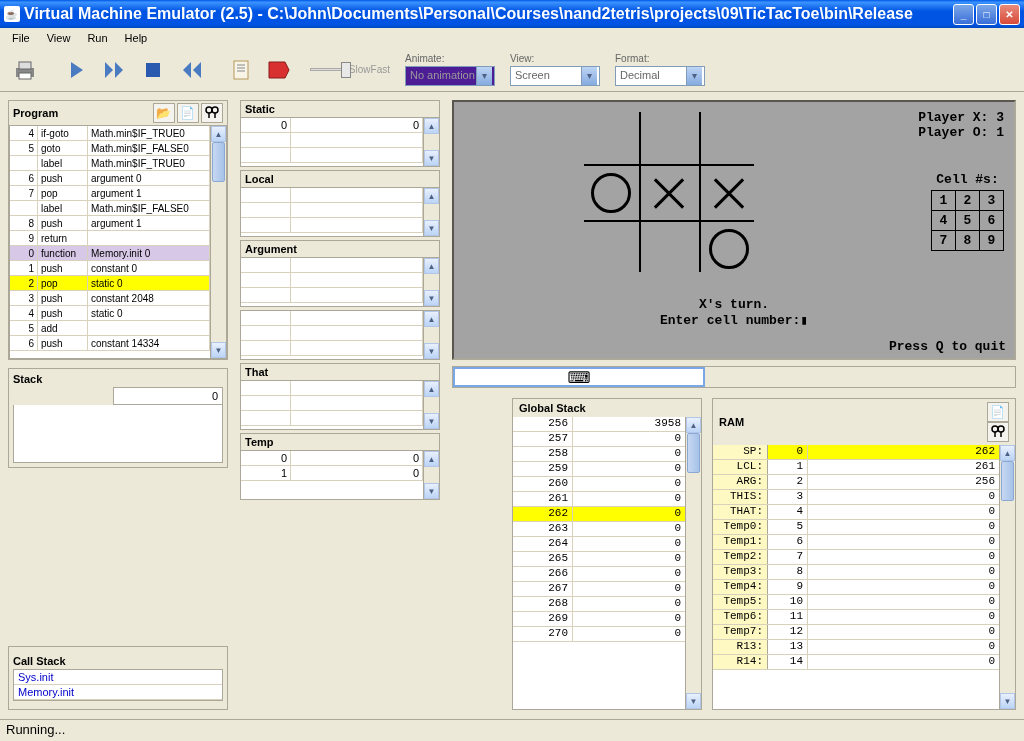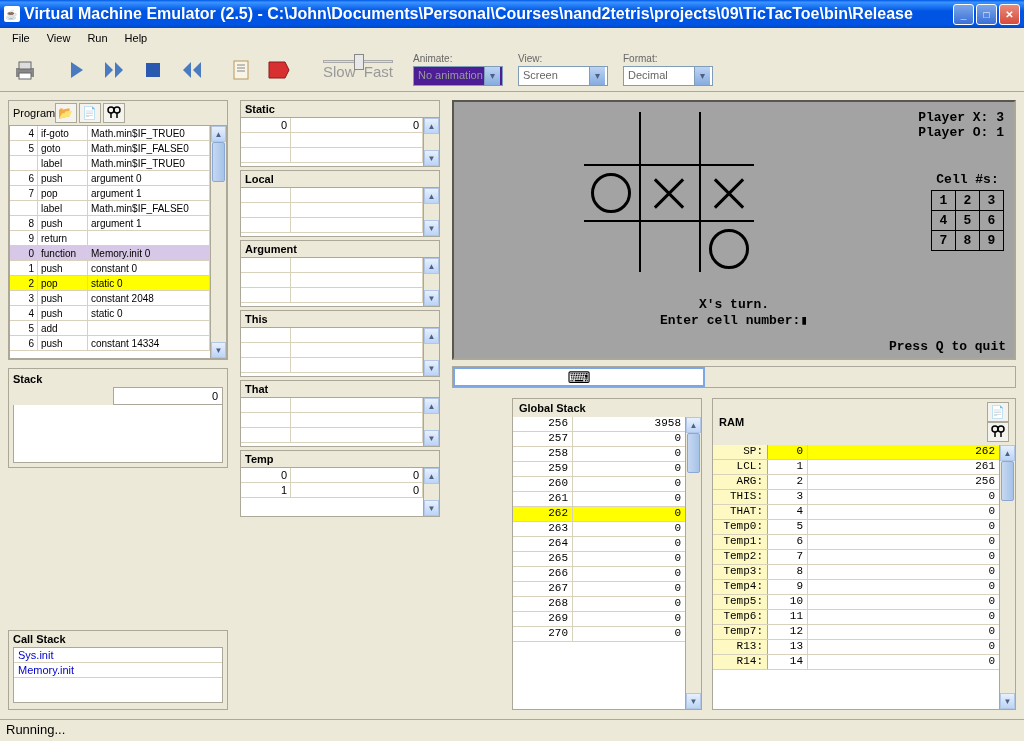--- a/index.html
+++ b/index.html
@@ -8,35 +8,35 @@
 .titlebar .java-icon { width: 16px; height: 16px; margin-right: 4px; background: #fff; border-radius: 2px; display: flex; align-items: center; justify-content: center; color: #c00; font-size: 10px; }
 .titlebar .title { flex: 1; font-size: 16px; }
 .titlebar .winbtns { display: flex; gap: 2px; }
 .titlebar .winbtn { width: 21px; height: 21px; border: 1px solid #fff; border-radius: 3px; display: flex; align-items: center; justify-content: center; font-weight: bold; font-size: 10px; cursor: pointer; }
 .winbtn.min, .winbtn.max { background: linear-gradient(to bottom, #7ba7e8, #3a6fd8); }
 .winbtn.close { background: linear-gradient(to bottom, #e88b7b, #d84a3a); }
 .menubar { background: #ece9d8; height: 20px; display: flex; align-items: center; padding: 0 5px; gap: 3px; }
 .menubar span { padding: 2px 7px; cursor: pointer; }
 .toolbar { height: 44px; background: #ece9d8; border-bottom: 1px solid #aca899; display: flex; align-items: center; padding: 0 8px; gap: 4px; }
 .tbtn { width: 34px; height: 34px; border: 1px solid transparent; display: flex; align-items: center; justify-content: center; cursor: pointer; }
-.slider-area { margin-left: 18px; display: flex; flex-direction: column; align-items: center; color: #999; font-size: 15px; width: 80px; }
+.slider-area { margin-left: 10px; display: flex; flex-direction: row; align-items: center; color: #999; font-size: 10px; width: 80px; }
 .slider-track { width: 70px; height: 3px; background: #ddd; border: 1px solid #aaa; position: relative; }
 .slider-thumb { position: absolute; width: 10px; height: 16px; background: #e8e8e8; border: 1px solid #888; top: -7px; left: 30px; }
 .slider-lbls { display: flex; justify-content: space-between; width: 70px; }
 .field-group { display: flex; flex-direction: column; margin-left: 11px; font-size: 10px; color: #666; }
 .field-group label { margin-bottom: 2px; }
 .combo { border: 1px solid #7f9db9; background: #fff; height: 20px; padding: 2px 18px 2px 4px; font-size: 11px; position: relative; min-width: 90px; }
 .combo::after { content: '▾'; position: absolute; right: 2px; top: 0px; width: 15px; height: 18px; background: linear-gradient(to bottom,#bdd4f3,#86abe0); border-left: 1px solid #7f9db9; text-align: center; color: #4d6185; font-size: 10px; line-height: 18px; }
 .combo.disabled { background: #4c1d95; color: #999; }
 .main { display: flex; padding: 8px; gap: 12px; height: 626px; }
 .col1 { width: 220px; display: flex; flex-direction: column; gap: 8px; }
 .col2 { width: 200px; display: flex; flex-direction: column; gap: 3px; }
 .col3 { flex: 1; display: flex; flex-direction: column; gap: 6px; }
 .panel { border: 1px solid #aca899; background: #ece9d8; display: flex; flex-direction: column; }
-.panel-hdr { display: flex; align-items: center; justify-content: flex-start; padding: 2px 4px; font-weight: normal; font-size: 11px; }
+.panel-hdr { display: flex; align-items: center; justify-content: space-between; padding: 2px 4px; font-weight: bold; font-size: 11px; }
 .panel-hdr .hbtns { display: flex; gap: 2px; }
 .hbtn { width: 22px; height: 20px; border: 1px solid #aca899; background: #f4f3ee; display: flex; align-items: center; justify-content: center; cursor: pointer; font-size: 12px; }
 .grid { background: #fff; overflow: auto; font-size: 10px; border: 1px solid #aca899; }
 .grid.withscroll { display: flex; }
 .grid-body { flex: 1; }
 .scrollbar { width: 16px; background: #ece9d8; border-left: 1px solid #aca899; display: flex; flex-direction: column; }
 .sbtn { height: 16px; background: linear-gradient(to bottom,#e8f0fc,#bcd4f6); border: 1px solid #b2c7e8; display: flex; align-items: center; justify-content: center; font-size: 8px; color: #4d6185; cursor: pointer; }
 .sthumb { flex: 0 0 40px; background: linear-gradient(to right,#c7d8f2,#a5c2e8); border: 1px solid #8ba8d4; margin: 0 1px; border-radius: 2px; }
 .sfill { flex: 1; }
 .row { display: flex; border-bottom: 1px solid #d8d2bd; height: 15px; align-items: center; }
@@ -287,21 +287,21 @@
             <div class="sbtn">▼</div>
           </div>
       </div>
     </div>
     <div class="panel stack-panel" style="padding:4px">
       <div style="font-weight:bold;margin-bottom:2px">Stack</div>
       <div class="stack-val">0</div>
       <div style="flex:1;background:#fff;border:1px solid #aca899;border-top:none"></div>
     </div>
     <div style="flex:1"></div>
-    <div class="panel" style="height:80px;padding:2px 4px">
+    <div class="panel" style="height:64px;padding:8px 4px">
       <div style="font-weight:bold;margin-bottom:2px">Call Stack</div>
       <div class="callstack-body" id="callstack-rows">
           <div>Sys.init</div>
           <div>Memory.init</div>
         </div>
     </div>
   </div>
 
   <div class="col2" id="segments">
       <div class="panel seg-panel">
@@ -370,21 +370,20 @@
             </div>
           </div>
           <div class="scrollbar">
             <div class="sbtn">▲</div>
             <div class="sfill"></div>
             <div class="sbtn">▼</div>
           </div>
         </div>
       </div>
       <div class="panel seg-panel">
-        <div class="seg-hdr">This</div>
         <div class="seg-grid">
           <div class="seg-body">
             <div class="seg-row">
               <div class="c1"></div>
               <div class="c2"></div>
             </div>
             <div class="seg-row">
               <div class="c1"></div>
               <div class="c2"></div>
             </div>

